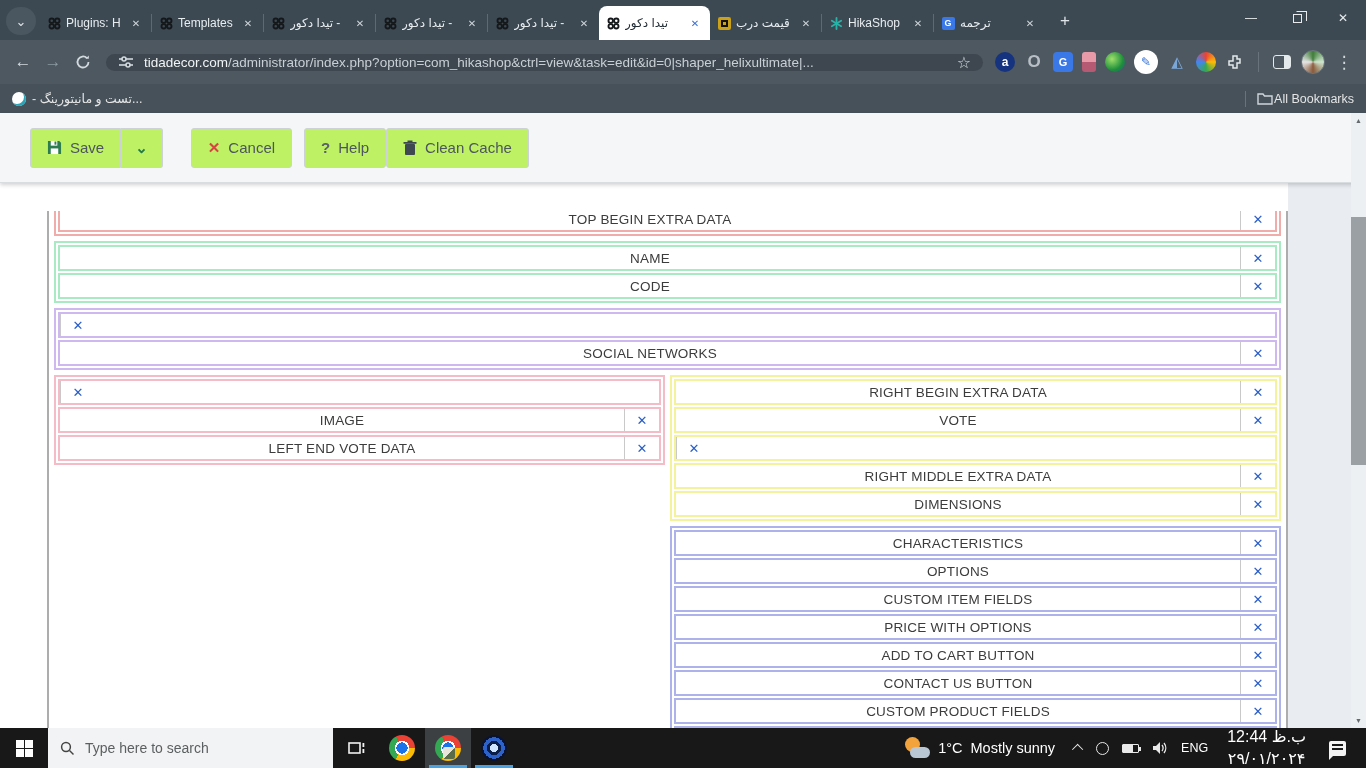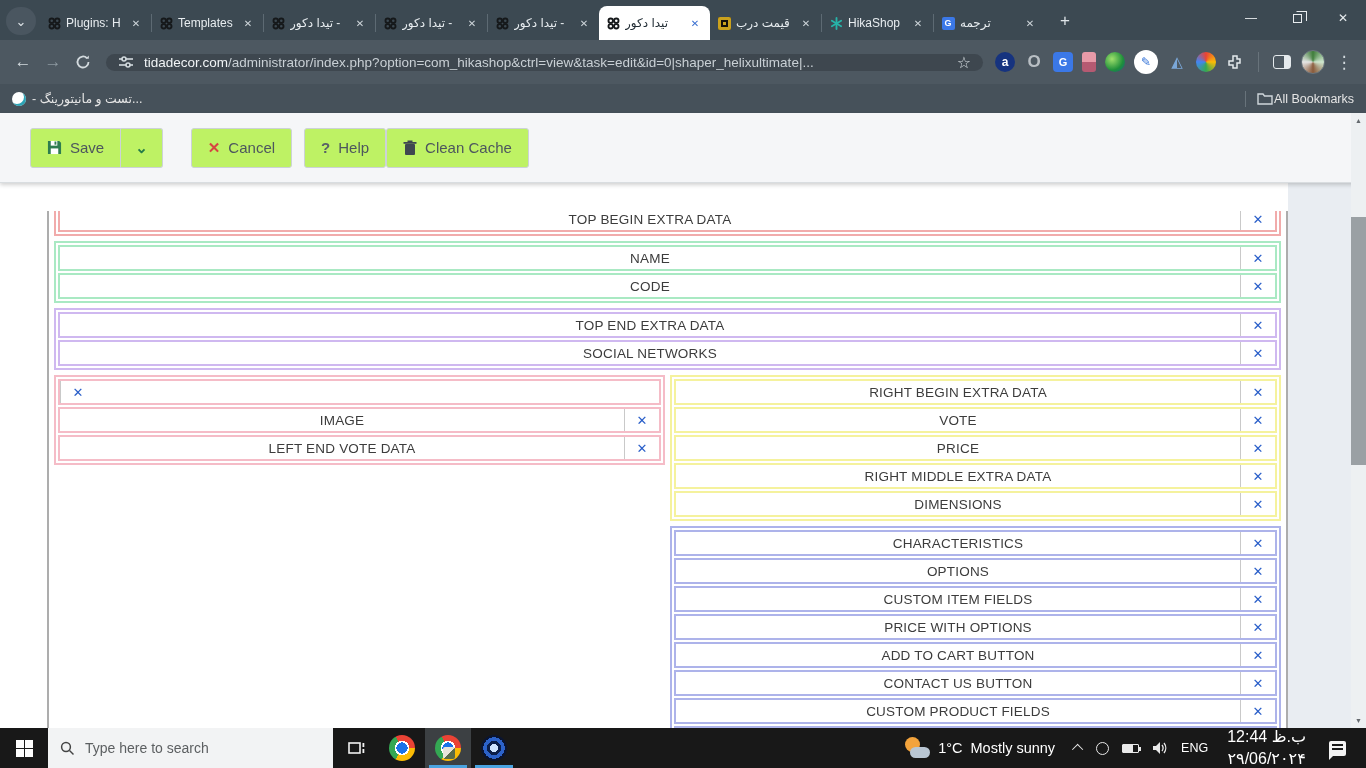--- a/index.html
+++ b/index.html
@@ -382,21 +382,20 @@
           <div class="item">
             <span class="lbl">CODE</span>
             <span class="xcell">
                 <span class="xg">✕</span>
               </span>
           </div>
         </div>
 
         <div class="group vgap" style="--c: #cfb8f0;">
           <div class="item">
-            <span class="lbl">TOP END EXTRA DATA</span>
             <span class="xcell">
                 <span class="xg">✕</span>
               </span>
           </div>
           <div class="item">
             <span class="lbl">SOCIAL NETWORKS</span>
             <span class="xcell">
                 <span class="xg">✕</span>
               </span>
           </div>
@@ -433,21 +432,20 @@
                     <span class="xg">✕</span>
                   </span>
               </div>
               <div class="item">
                 <span class="lbl">VOTE</span>
                 <span class="xcell">
                     <span class="xg">✕</span>
                   </span>
               </div>
               <div class="item">
-                <span class="lbl">PRICE</span>
                 <span class="xcell">
                     <span class="xg">✕</span>
                   </span>
               </div>
               <div class="item">
                 <span class="lbl">RIGHT MIDDLE EXTRA DATA</span>
                 <span class="xcell">
                     <span class="xg">✕</span>
                   </span>
               </div>
@@ -569,20 +567,20 @@
         <span class="chevron-up"></span>
         <span class="ring"></span>
         <span class="battery"></span>
         <svg width="16" height="14" viewBox="0 0 16 14">
             <path d="M1 5h3l4-4v12l-4-4H1z" fill="#e9e9e9"></path>
             <path d="M10 4a5 5 0 0 1 0 6 M12 2a8 8 0 0 1 0 10" stroke="#e9e9e9" stroke-width="1.3" fill="none"></path>
           </svg>
         <span>ENG</span>
         <span class="clock">
           <span>12:44 ب.ظ</span><br>
-          <span>۲۹/06/۲۰۲۴</span>
+          <span>۲۹/۰۱/۲۰۲۴</span>
         </span>
         <span class="notif"></span>
       </div>
     </div>
   </div>
 
 </div>
 
 </body></html>

